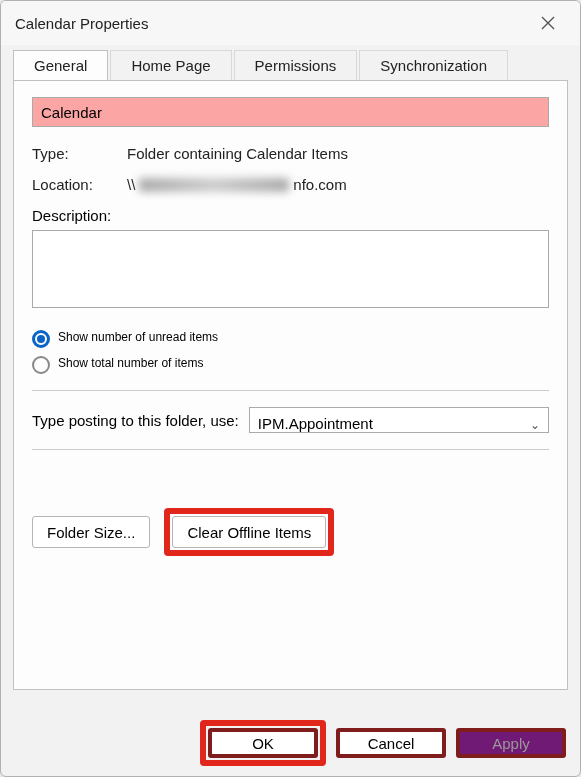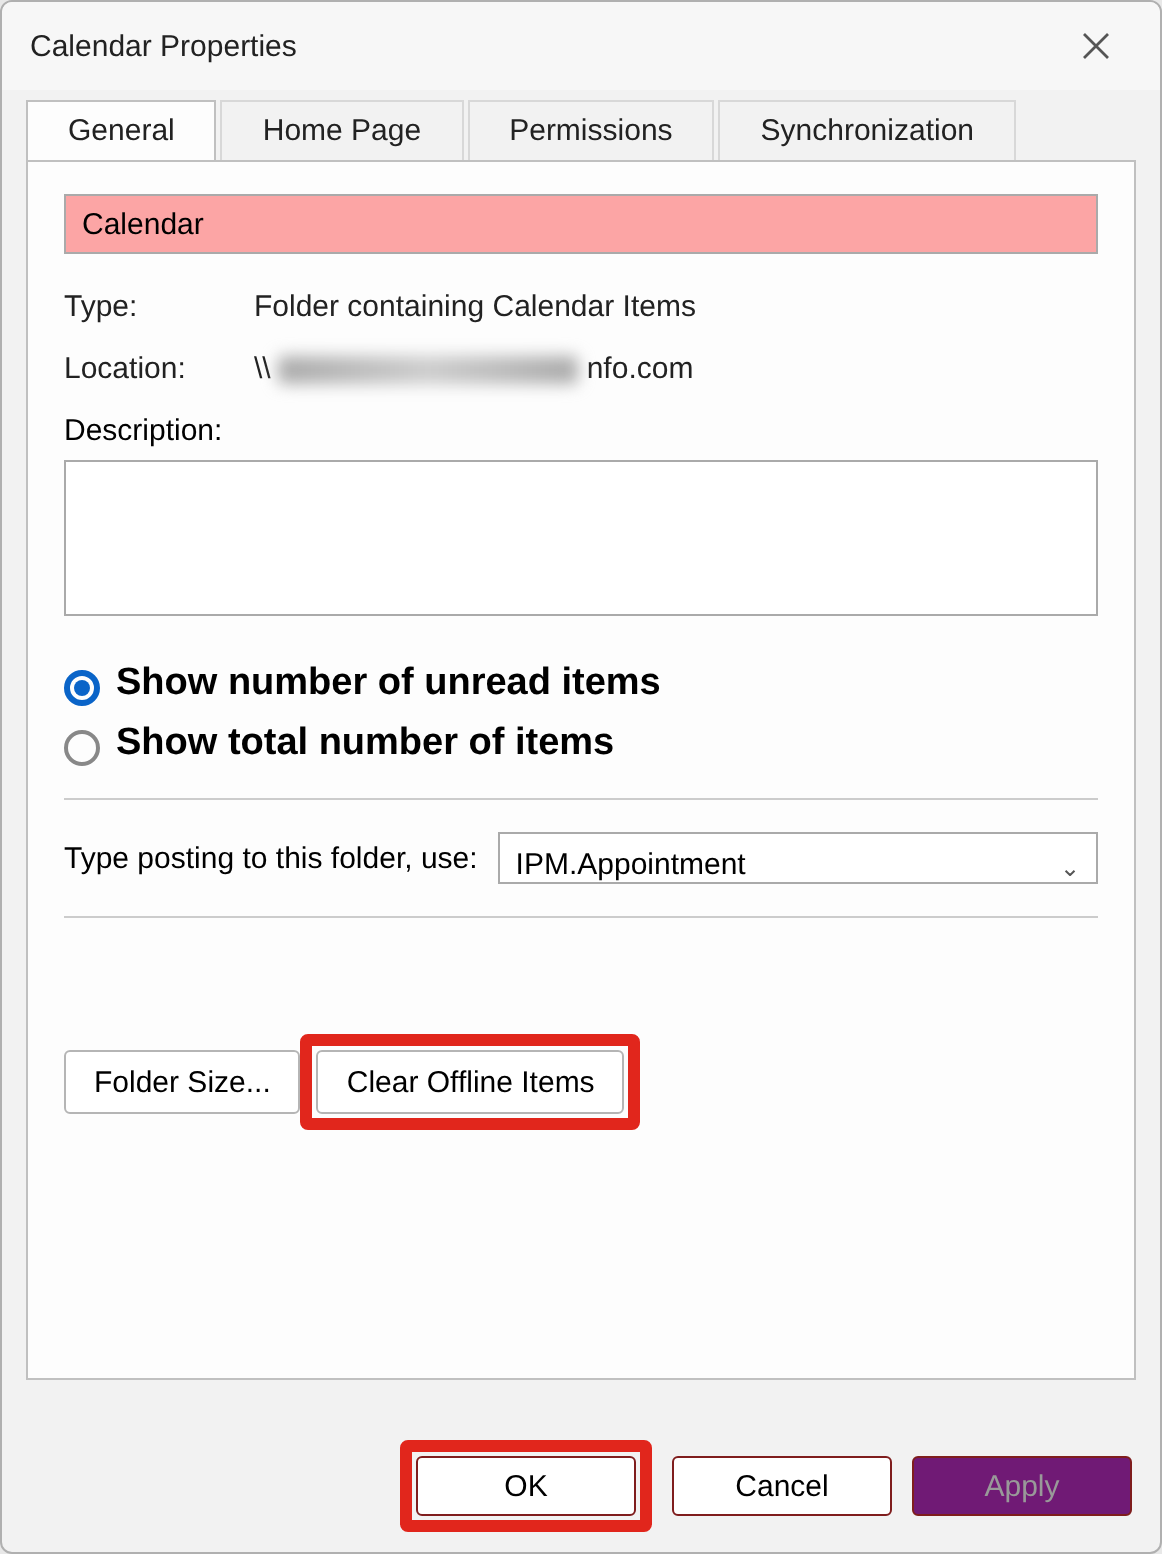--- a/index.html
+++ b/index.html
@@ -92,56 +92,56 @@
   .desc-label { font-size:15px; margin-bottom:6px; display:block; }
   .desc-area {
     width: 100%;
     height: 78px;
     border: 1px solid #aaa;
     resize: none;
     font-size: 15px;
     padding: 4px 6px;
     margin-bottom: 18px;
   }
-  .radio-row { display:flex; align-items:flex-end; gap:8px; font-size:19px; margin-bottom:8px;font-weight:bold;}
+  .radio-row { display:flex; align-items:flex-start; gap:8px; font-size:12px; margin-bottom:8px;}
   .radio {
     width:18px; height:18px; border-radius:50%;
     border:2px solid #888; display:flex; align-items:center; justify-content:center;
   }
   .radio.selected { border-color:#0a64c8; border-width:3px;}
   .radio.selected::after {
     content:""; width:8px; height:8px; border-radius:50%; background:#0a64c8;
   }
   .sep { border:none; border-top:1px solid #ccc; margin: 16px 0; }
   .row-post { display:flex; align-items:center; gap:10px; font-size:15px;}
   .select {
     flex:1; height:26px; border:1px solid #aaa; display:flex; align-items:flex-end;
     padding:0 8px; justify-content:space-between; background:#fff; cursor:pointer;
   }
   .chev { color:#555; font-size:12px;}
-  .btn-row { display:flex; margin-top: 58px; align-items:center;}
+  .btn-row { display:flex; gap:14px; margin-top: 58px; align-items:center;}
   .std-btn {
     height:32px; padding:0 14px; border:1px solid #b5b5b5; background:#fff;
     font-size:15px; cursor:pointer; border-radius:3px;
   }
   .highlight {
     border: 6px solid #e1261c;
     border-radius:4px;
     padding:2px;
     display:inline-block;
   }
   .highlight .std-btn { margin:0;}
   .bottom-bar {
     position:absolute;
     bottom: 10px; right: 14px;
     display:flex; align-items:center; gap:10px;
   }
   .bottom-btn {
     width: 110px; height:30px;
-    border:1px solid #7f1d1d; background:#fff;
+    border:4px solid #7f1d1d; background:#fff;
     font-size:15px; cursor:pointer; border-radius:3px;
   }
   .bottom-btn.disabled { color:#999; background:#701a75; cursor:default;}
 </style>
 </head>
 <body>
 
 <div class="window">
 
   <div class="titlebar">

